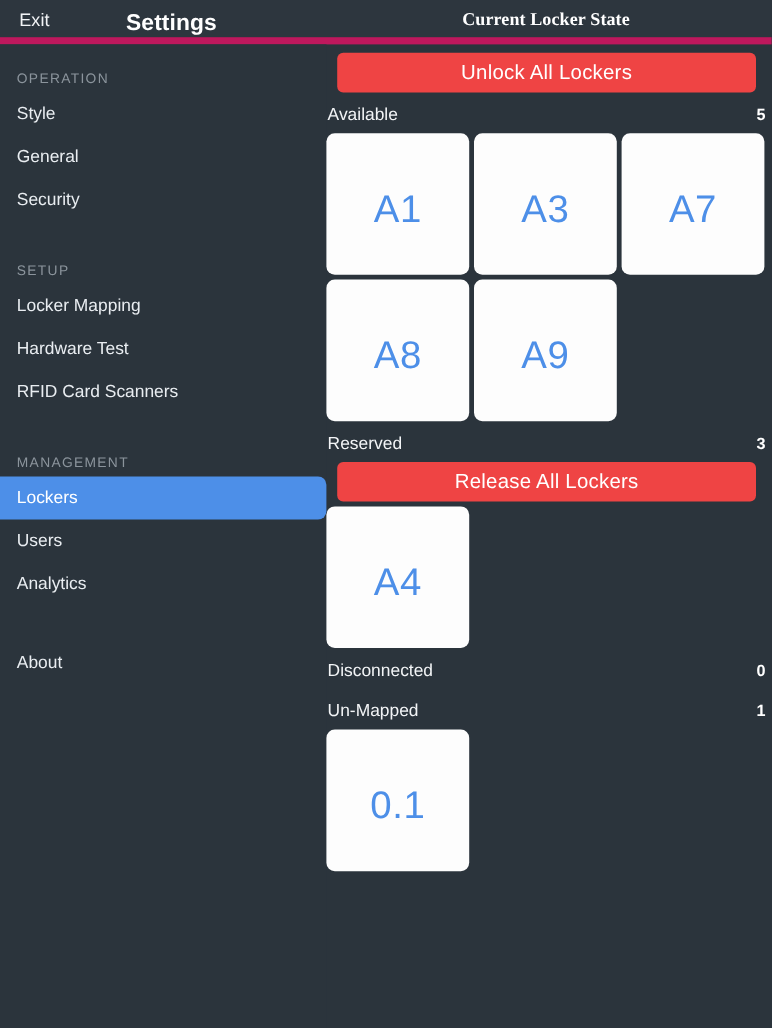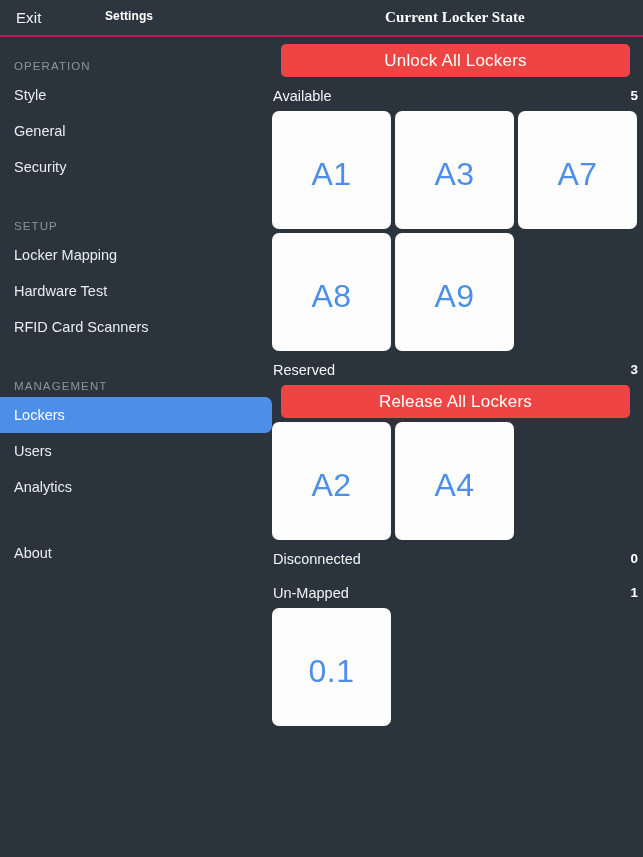--- a/index.html
+++ b/index.html
@@ -15,35 +15,35 @@
     overflow: hidden;
   }
 
   
   .topbar {
     position: absolute;
     left: 0; top: 0;
     width: 643px;
     height: 37px;
     background: #2d363e;
-    border-bottom: 2px solid #be185d;
+    border-bottom: 6px solid #be185d;
     box-sizing: border-box;
   }
   .topbar-exit {
     position: absolute;
     left: 16px; top: 9px;
     font-size: 15px;
     color: #f2f4f6;
     font-weight: 400;
     letter-spacing: 0.1px;
   }
   .topbar-settings {
     position: absolute;
     left: 105px; top: 9px;
-    font-size: 12px;
+    font-size: 19px;
     color: #ffffff;
     font-weight: 700;
     letter-spacing: 0.1px;
   }
   .topbar-title {
     position: absolute;
     left: 272px; top: 9px;
     width: 366px;
     text-align: center;
     font-size: 15px;
@@ -201,23 +201,20 @@
           <div class="tile-label">A8</div>
         </div>
         <div class="tile">
           <div class="tile-label">A9</div>
         </div>
       </div>
       <div class="section-head"><span class="sh-label">Reserved</span><span class="sh-count">3</span></div>
       <div class="big-button" style="margin: 0px 13px 4px 9px;">Release All Lockers</div>
       <div class="tile-grid">
         <div class="tile">
-          <div class="tile-label">A2</div>
-        </div>
-        <div class="tile">
           <div class="tile-label">A4</div>
         </div>
       </div>
       <div class="section-head"><span class="sh-label">Disconnected</span><span class="sh-count">0</span></div>
       <div class="section-head"><span class="sh-label">Un-Mapped</span><span class="sh-count">1</span></div>
       <div class="tile-grid">
         <div class="tile">
           <div class="tile-label">0.1</div>
         </div>
       </div>

